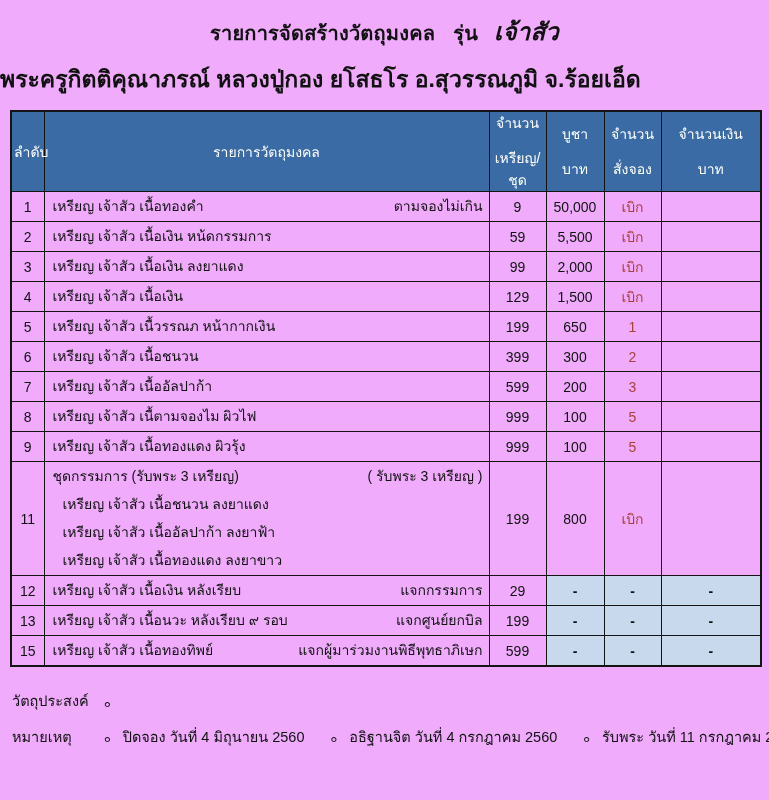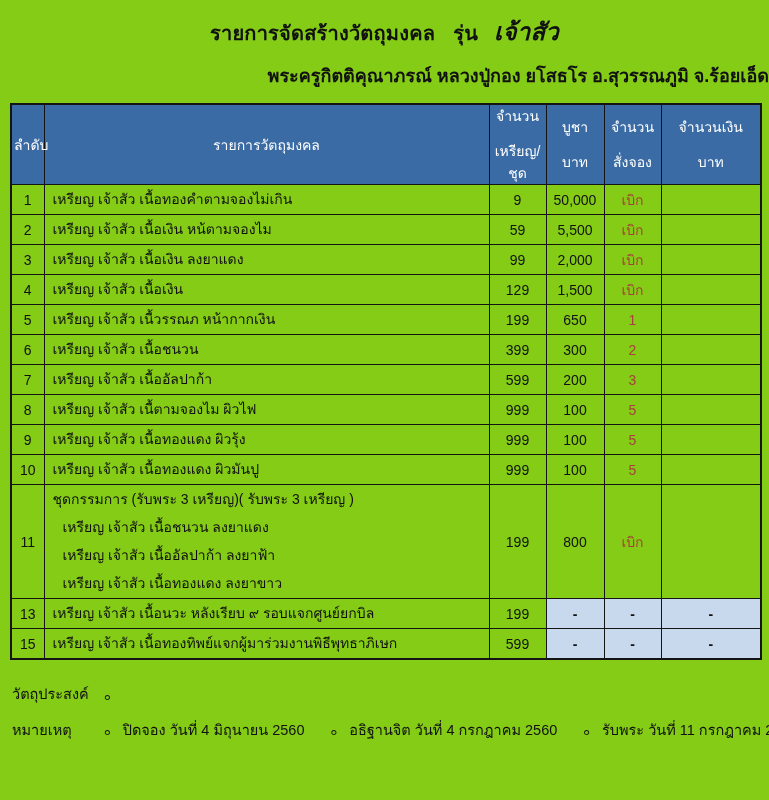--- a/index.html
+++ b/index.html
@@ -3,47 +3,47 @@
 <meta charset="utf-8">
 <style>
   :root{
     --header-bg:#3a6ba4;
     --shaded-bg:#c9d9ed;
     --red:#a8403a;
     --border:#141414;
   }
   html,body{margin:0;padding:0;background:#ffffff;}
   .page{
-    width:769px;height:800px;background:#84cc16;overflow:hidden;
+    width:769px;height:800px;background:#f0abfc;overflow:hidden;
     font-family:"Liberation Sans","DejaVu Sans",sans-serif;color:#111;
     position:relative;
   }
   .title-line{text-align:center;margin-top:12px;font-size:20px;font-weight:bold;letter-spacing:.2px;}
   .t-run{margin-left:18px;}
   .t-name{font-style:italic;font-size:24px;margin-left:16px;}
-  .subtitle{text-align:right;margin-top:10px;font-size:18px;font-weight:bold;}
+  .subtitle{text-align:left;margin-top:10px;font-size:23px;font-weight:bold;}
 
   table.amulet{
     margin:13px 0 0 10px;width:750px;
     border-collapse:collapse;table-layout:fixed;
     border:2px solid var(--border);
   }
   table.amulet th,table.amulet td{border:1px solid var(--border);}
   thead tr{height:62px;}
   thead th{
     background:var(--header-bg);color:#fff;font-weight:normal;
     font-size:14px;padding:0 2px;vertical-align:middle;
   }
   .hwrap{display:flex;flex-direction:column;justify-content:center;gap:13px;}
   .h2:empty{display:none;}
 
   tbody td{height:26px;font-size:14px;padding:1px 4px;vertical-align:middle;}
   .c-no,.c-qty,.c-price,.c-order,.c-amount{text-align:center;}
   .c-desc{padding-left:8px;padding-right:6px;}
-  .desc-line{display:flex;align-items:center;line-height:27px;}
+  .desc-line{display:flex;justify-content:space-between;align-items:center;line-height:27px;}
   .subline{line-height:28px;margin-left:10px;}
   td.shaded{background:var(--shaded-bg);font-weight:bold;}
   .red{color:var(--red);}
 
   .footer{margin:22px 0 0 12px;font-size:14.5px;}
   .f-row{display:flex;align-items:flex-end;margin-top:13px;flex-wrap:nowrap;white-space:nowrap;}
   .f-label{width:84px;flex:none;}
   .f-bullet{font-size:11px;margin:0 12px 0 8px;flex:none;}
   .f-items .f-bullet{margin:0 12px 0 8px;}
   .f-items .f-bullet:not(:first-child){margin-left:26px;}
@@ -117,21 +117,21 @@
           </td>
           <td class="c-qty"><span>9</span></td>
           <td class="c-price"><span>50,000</span></td>
           <td class="c-order"><span class="red">เบิก</span></td>
           <td class="c-amount"><span></span></td>
         </tr>
         <tr>
           <td class="c-no"><span>2</span></td>
           <td class="c-desc">
             <div class="desc-line">
-              <span>เหรียญ  เจ้าสัว  เนื้อเงิน หน้ตามจองไม</span>
+              <span>เหรียญ  เจ้าสัว  เนื้อเงิน หน้ดกรรมการ</span>
               <span></span>
             </div>
           </td>
           <td class="c-qty"><span>59</span></td>
           <td class="c-price"><span>5,500</span></td>
           <td class="c-order"><span class="red">เบิก</span></td>
           <td class="c-amount"><span></span></td>
         </tr>
         <tr>
           <td class="c-no"><span>3</span></td>
@@ -218,47 +218,47 @@
               <span>เหรียญ  เจ้าสัว  เนื้อทองแดง  ผิวรุ้ง</span>
               <span></span>
             </div>
           </td>
           <td class="c-qty"><span>999</span></td>
           <td class="c-price"><span>100</span></td>
           <td class="c-order"><span class="red">5</span></td>
           <td class="c-amount"><span></span></td>
         </tr>
         <tr>
-          <td class="c-no"><span>10</span></td>
-          <td class="c-desc">
-            <div class="desc-line">
-              <span>เหรียญ  เจ้าสัว  เนื้อทองแดง  ผิวมันปู</span>
-              <span></span>
-            </div>
-          </td>
-          <td class="c-qty"><span>999</span></td>
-          <td class="c-price"><span>100</span></td>
-          <td class="c-order"><span class="red">5</span></td>
-          <td class="c-amount"><span></span></td>
-        </tr>
-        <tr>
           <td class="c-no"><span>11</span></td>
           <td class="c-desc">
             <div class="desc-line">
               <span>ชุดกรรมการ   (รับพระ 3 เหรียญ)</span>
               <span>( รับพระ 3 เหรียญ )</span>
             </div>
             <div class="subline">เหรียญ  เจ้าสัว  เนื้อชนวน ลงยาแดง</div>
             <div class="subline">เหรียญ  เจ้าสัว  เนื้ออัลปาก้า ลงยาฟ้า</div>
             <div class="subline">เหรียญ  เจ้าสัว  เนื้อทองแดง ลงยาขาว</div>
           </td>
           <td class="c-qty"><span>199</span></td>
           <td class="c-price"><span>800</span></td>
           <td class="c-order"><span class="red">เบิก</span></td>
           <td class="c-amount"><span></span></td>
+        </tr>
+        <tr>
+          <td class="c-no"><span>12</span></td>
+          <td class="c-desc">
+            <div class="desc-line">
+              <span>เหรียญ  เจ้าสัว  เนื้อเงิน  หลังเรียบ</span>
+              <span>แจกกรรมการ</span>
+            </div>
+          </td>
+          <td class="c-qty"><span>29</span></td>
+          <td class="c-price shaded"><span>-</span></td>
+          <td class="c-order shaded"><span>-</span></td>
+          <td class="c-amount shaded"><span>-</span></td>
         </tr>
         <tr>
           <td class="c-no"><span>13</span></td>
           <td class="c-desc">
             <div class="desc-line">
               <span>เหรียญ  เจ้าสัว  เนื้อนวะ  หลังเรียบ  ๙ รอบ</span>
               <span>แจกศูนย์ยกบิล</span>
             </div>
           </td>
           <td class="c-qty"><span>199</span></td>

